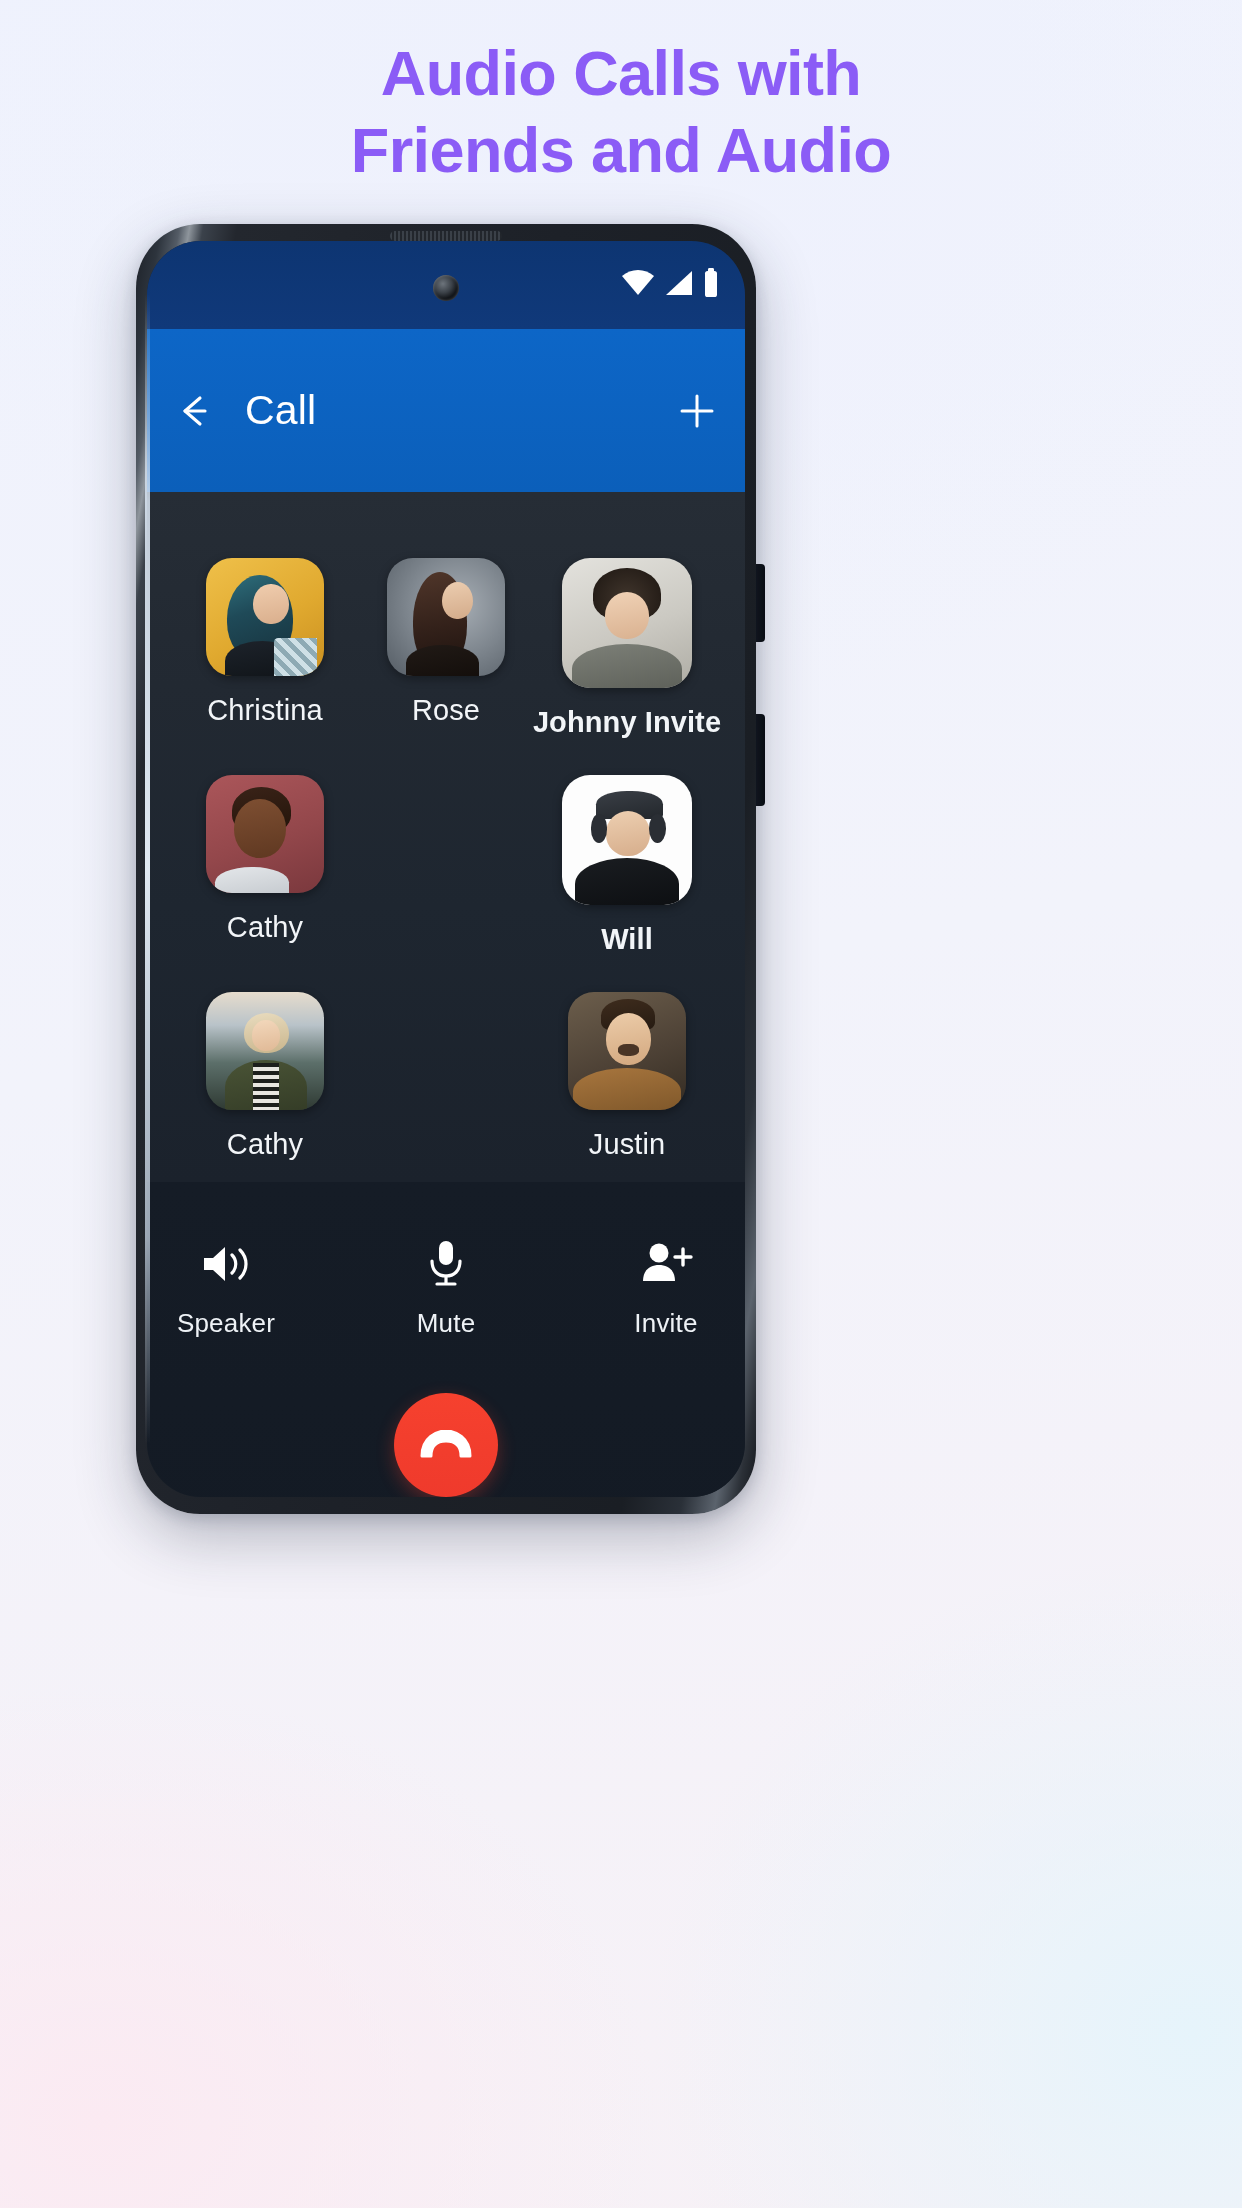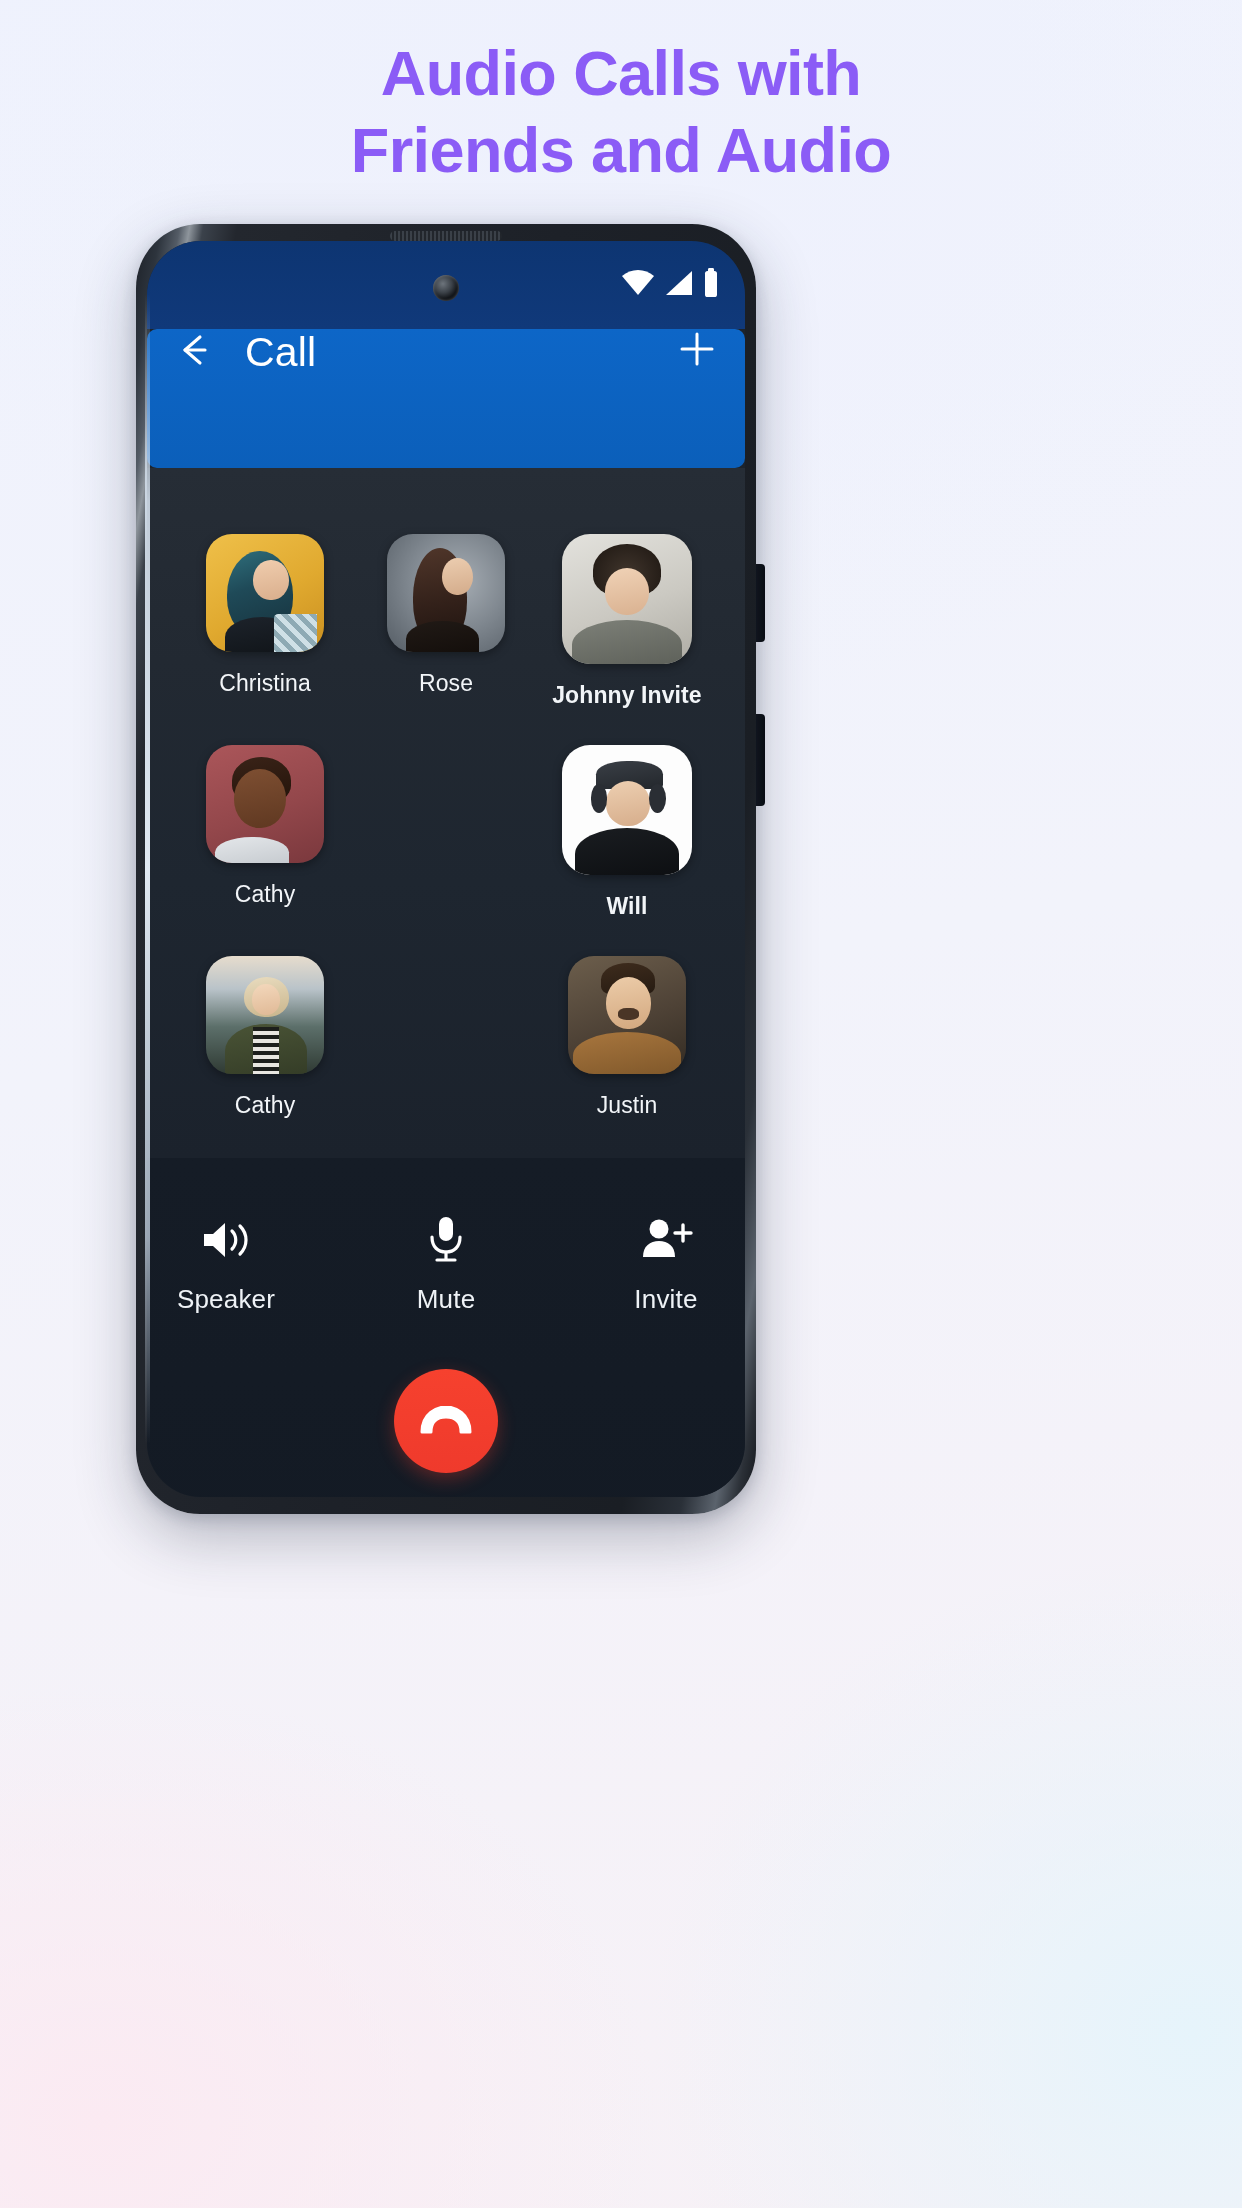--- a/index.html
+++ b/index.html
@@ -143,26 +143,26 @@
     right: 26px;
     top: 27px;
     display: flex;
     align-items: center;
     gap: 9px;
   }
   .st-icon { display: block; }
 
   
   #appbar {
-    height: 139px;
+    height: 163px;
     background: linear-gradient(180deg, #0d66c7 0%, #0b5fba 100%);
     display: flex;
+    align-items: center;
     padding: 0 28px 0 26px;
     position: relative;
-    border-radius: 10px;
   }
   #back-arrow { width: 42px; height: 42px; flex: none; }
   #appbar-title {
     color: #ffffff;
     font-size: 41px;
     font-weight: 400;
     margin-left: 30px;
     letter-spacing: 0.2px;
   }
   #add-btn {
@@ -198,21 +198,21 @@
     box-shadow: 0 3px 10px rgba(0,0,0,0.35);
   }
   .pcell.active .avatar {
     width: 130px;
     height: 130px;
     border-radius: 28px;
   }
   .pname {
     margin-top: 18px;
     color: #f2f5f8;
-    font-size: 23px;
+    font-size: 29px;
     font-weight: 400;
     white-space: nowrap;
     letter-spacing: 0.1px;
   }
   .pcell.active .pname { font-weight: 700; }
 
   
   #controls {
     background: linear-gradient(180deg, #151c26 0%, #131a24 100%);
     height: 440px;

